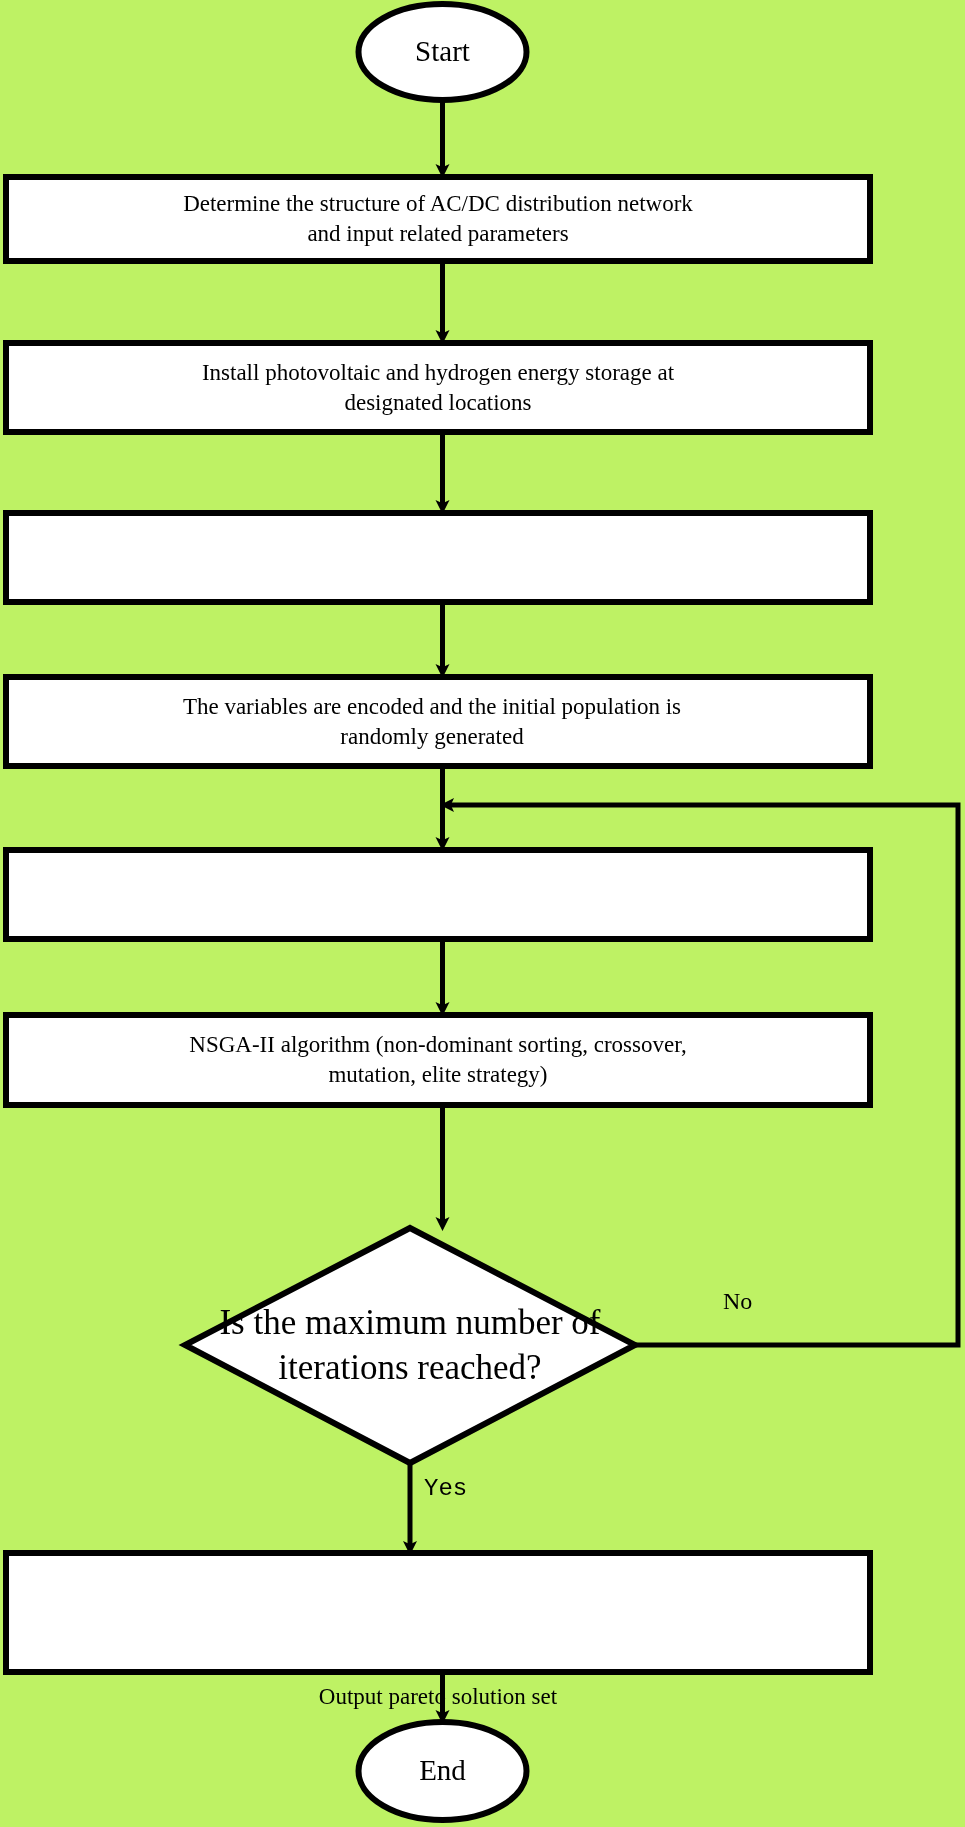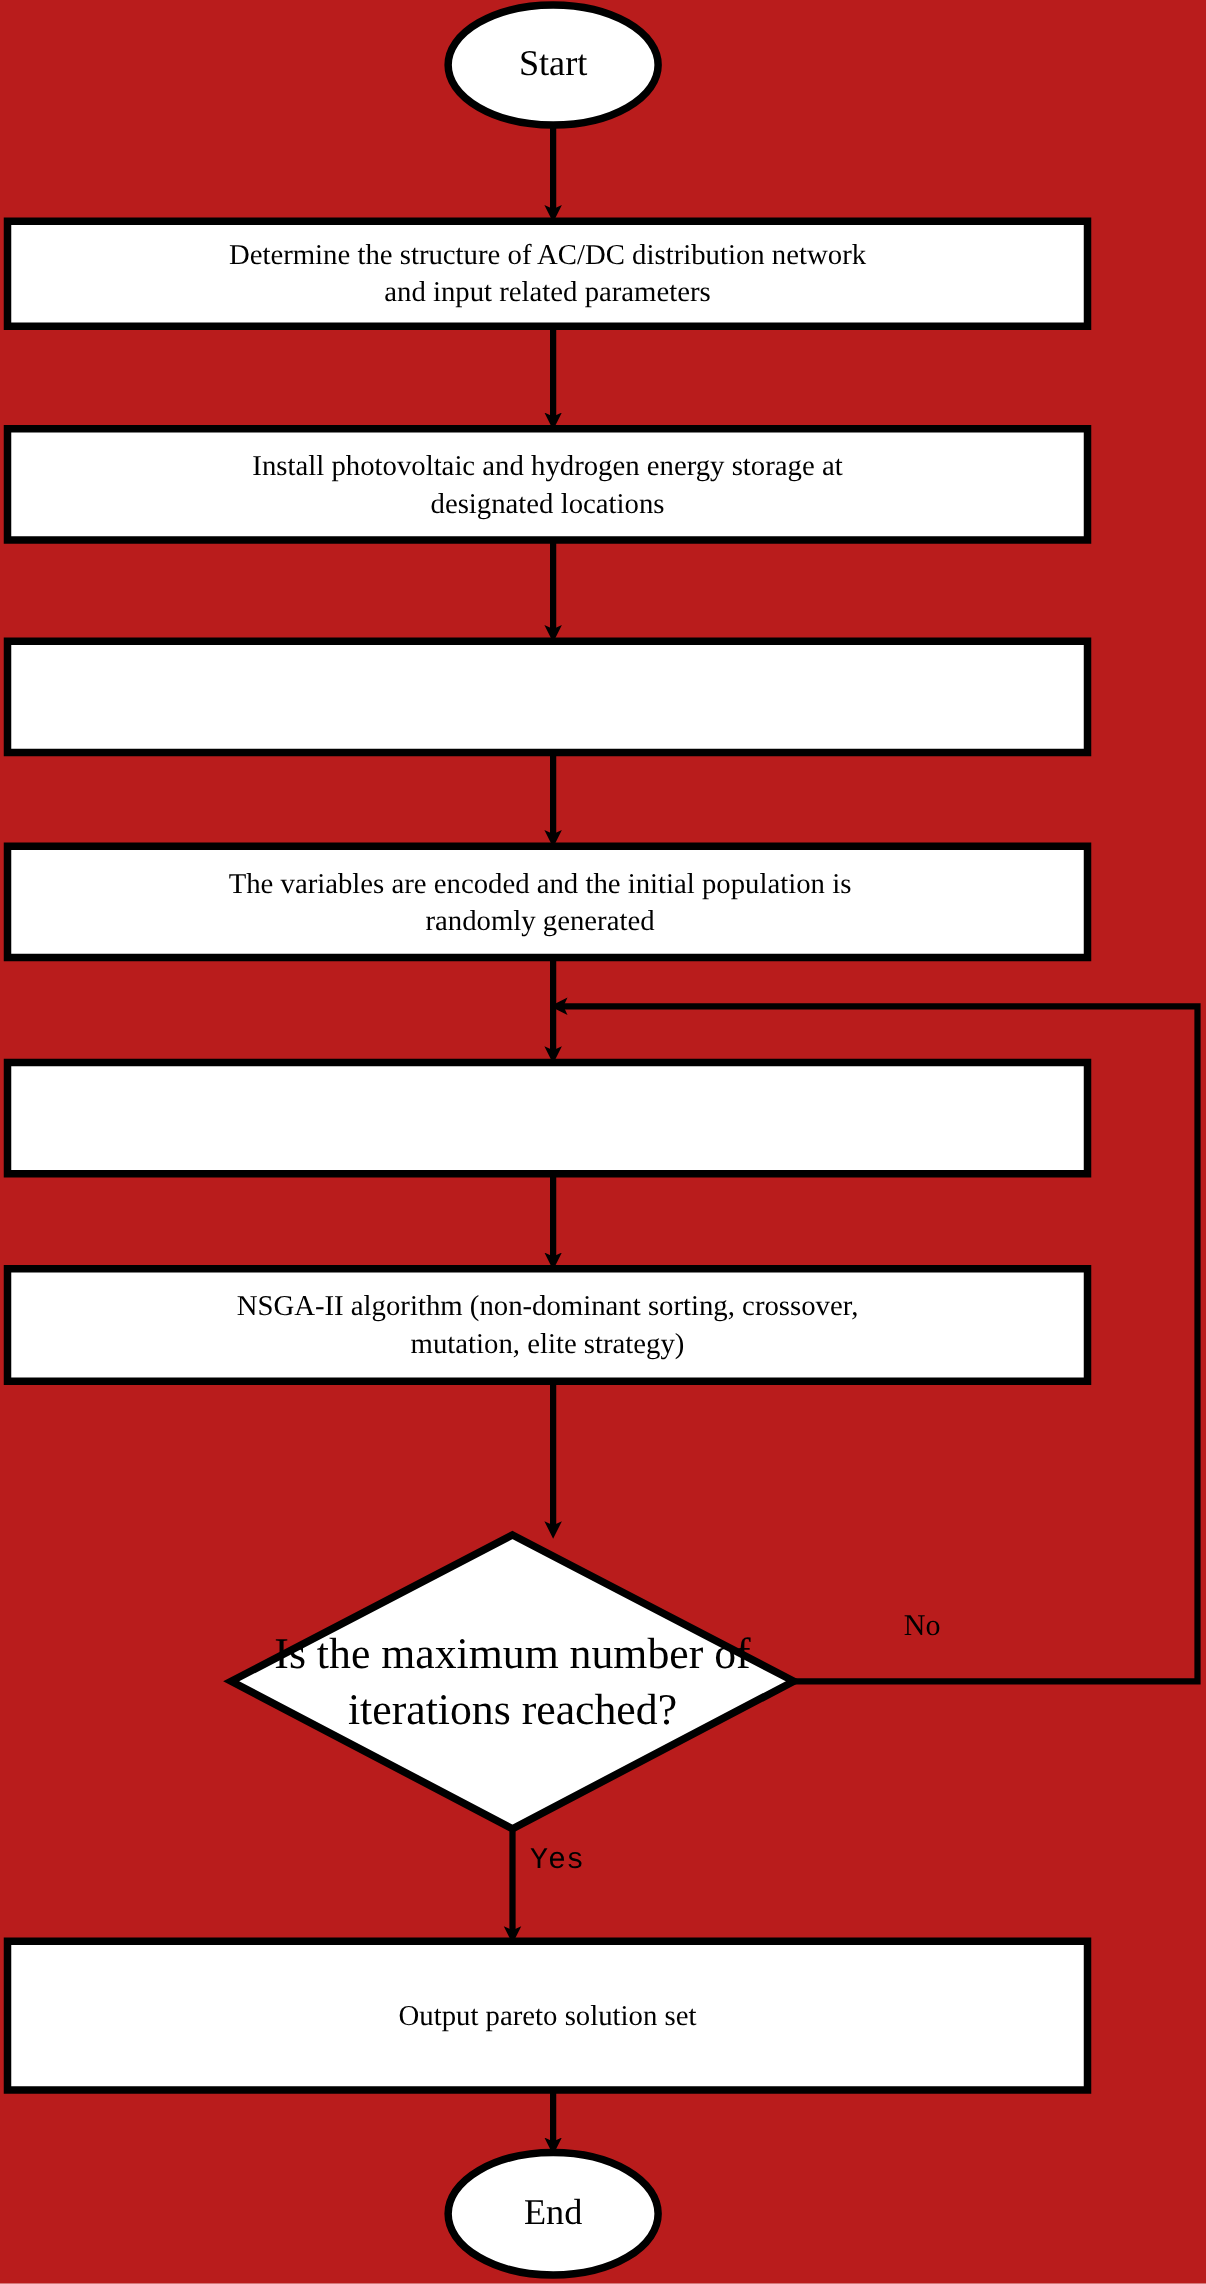--- a/index.html
+++ b/index.html
@@ -4,21 +4,21 @@
 <style>
   html, body {
     margin: 0;
     padding: 0;
     background: #ffffff;
   }
   #flowchart-root {
     position: relative;
     width: 965px;
     height: 1827px;
-    background: #b91c1c;
+    background: #bef264;
     overflow: hidden;
     font-family: "Liberation Serif", "DejaVu Serif", serif;
     color: #000000;
   }
   .svg-layer {
     position: absolute;
     left: 0;
     top: 0;
     width: 965px;
     height: 1827px;
@@ -120,21 +120,21 @@
   <div class="node-label process-label" style="left:0; top:677px; width:864px; height:89px;">The variables are encoded and the initial population is
 randomly generated</div>
 
 
   <div class="node-label process-label" style="left:6px; top:1015px; width:864px; height:90px;">NSGA-II algorithm (non-dominant sorting, crossover,
 mutation, elite strategy)</div>
 
   <div class="node-label decision-label" style="left:200px; top:1270px; width:420px; height:150px;">Is the maximum number of
 iterations reached?</div>
 
-  <div class="node-label process-label" style="left:6px; top:1553px; width:864px; height:119px;">Output pareto solution set</div>
+  <div class="node-label process-label" style="left:6px; top:1637px; width:864px; height:119px;">Output pareto solution set</div>
 
   <div class="node-label terminator-label" style="left:358px; top:1722px; width:169px; height:98px;">End</div>
 
   <div class="edge-label" style="left:723px; top:1288px;">No</div>
 
   <div class="edge-label" style="left:424px; top:1475px;font-family:Liberation Mono, monospace;">Yes</div>
 
   <div class="hit" style="left:358px; top:4px; width:169px; height:96px;"></div>
   <div class="hit" style="left:6px; top:177px; width:864px; height:84px;"></div>
   <div class="hit" style="left:6px; top:343px; width:864px; height:89px;"></div>

